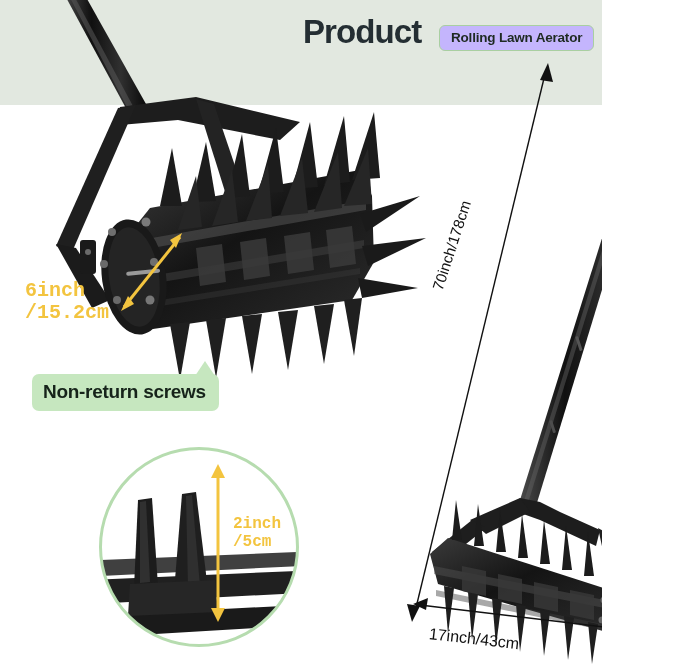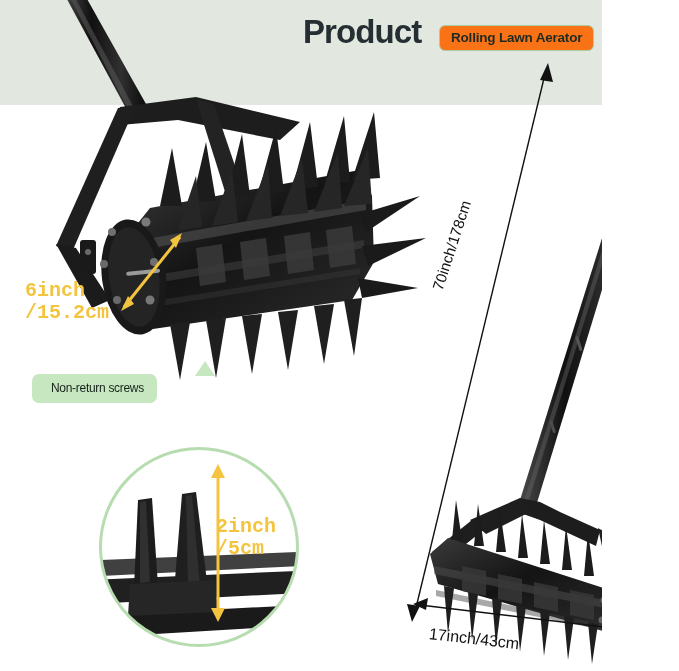--- a/index.html
+++ b/index.html
@@ -21,60 +21,60 @@
     position:absolute;left:303px;top:14px;width:360px;
   }
   .title-line{
     font-size:33px;line-height:36px;font-weight:bold;
     color:#242e33;letter-spacing:-0.9px;
     font-family:"Liberation Sans", sans-serif;
     white-space:nowrap;
   }
   .badge-pill{
     position:absolute;left:439px;top:25px;
-    background:#f97316;border:1px solid #a9cfa1;
+    background:#c4b5fd;border:1px solid #a9cfa1;
     border-radius:6px;
     padding:4px 11px 5px 11px;
     font-size:13.5px;color:#1e2a22;font-weight:bold;
     letter-spacing:-0.2px;white-space:nowrap;
   }
 
   
   .art{position:absolute;left:0;top:0;width:679px;height:671px;pointer-events:none;}
 
   
   .dim{
     position:absolute;
     color:#f3c43f;font-weight:bold;
     font-family:Liberation Mono, monospace;
     line-height:1.12;white-space:pre;
   }
   #dim-drum{left:25px;top:280px;font-size:20px;}
-  #dim-spike{left:216px;top:516px;font-size:20px;}
+  #dim-spike{left:233px;top:516px;font-size:16px;}
 
   .dim-dark{
     position:absolute;color:#111;font-weight:normal;
     font-family:"Liberation Sans", sans-serif;white-space:nowrap;
   }
   #dim-handle{
     left:429px;top:287px;font-size:15px;
     transform:rotate(-72deg);transform-origin:left top;
     letter-spacing:0px;
   }
   #dim-width{
     left:430px;top:625px;font-size:16px;
     transform:rotate(6.5deg);transform-origin:left top;
   }
 
   
   .callout{
     position:absolute;left:32px;top:374px;
     background:#c6e7bf;border-radius:7px;
-    padding:7px 13px 8px 19px;
-    font-size:12px;font-weight:normal;color:#16231a;
+    padding:7px 13px 8px 11px;
+    font-size:19px;font-weight:bold;color:#16231a;
     letter-spacing:-0.3px;white-space:nowrap;
   }
   .callout-tail{
     position:absolute;left:195px;top:361px;
     width:0;height:0;
     border-left:10px solid transparent;
     border-right:10px solid transparent;
     border-bottom:15px solid #c6e7bf;
   }
 

